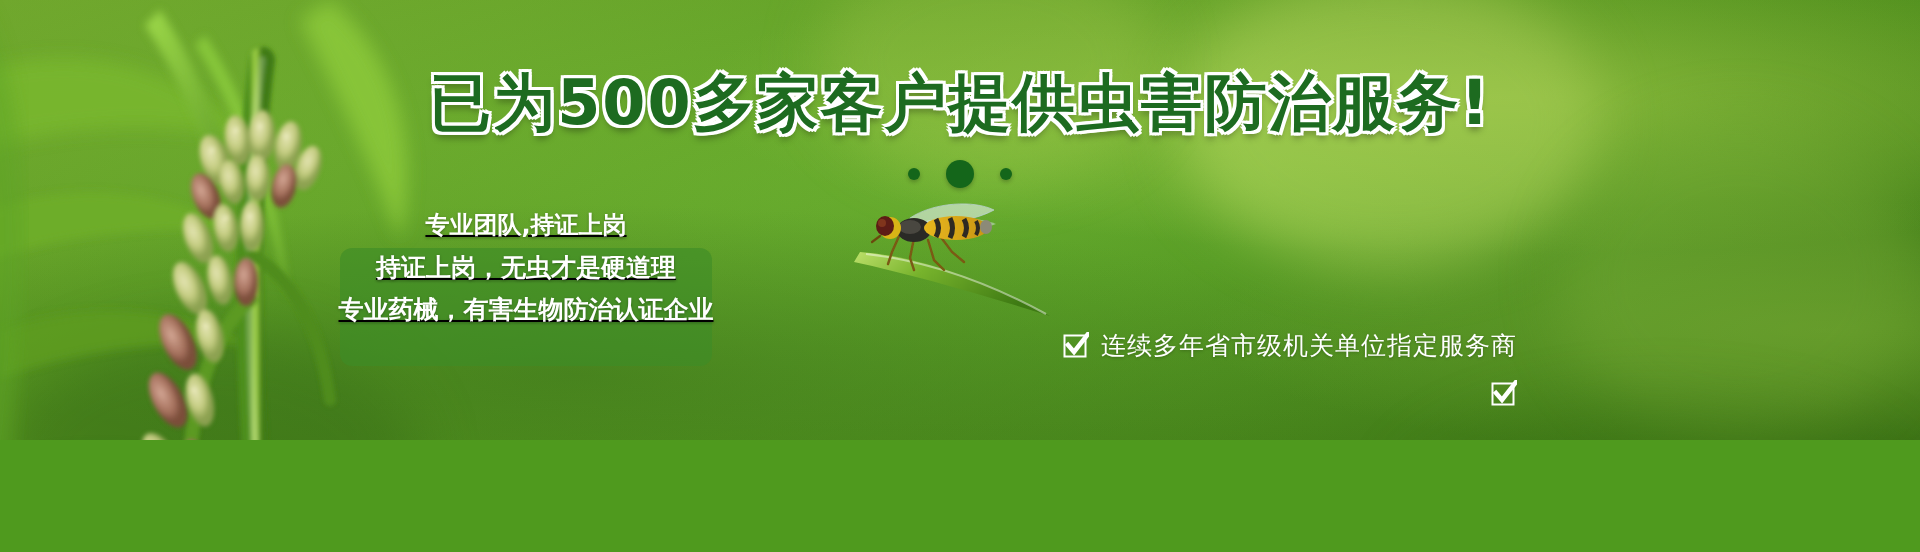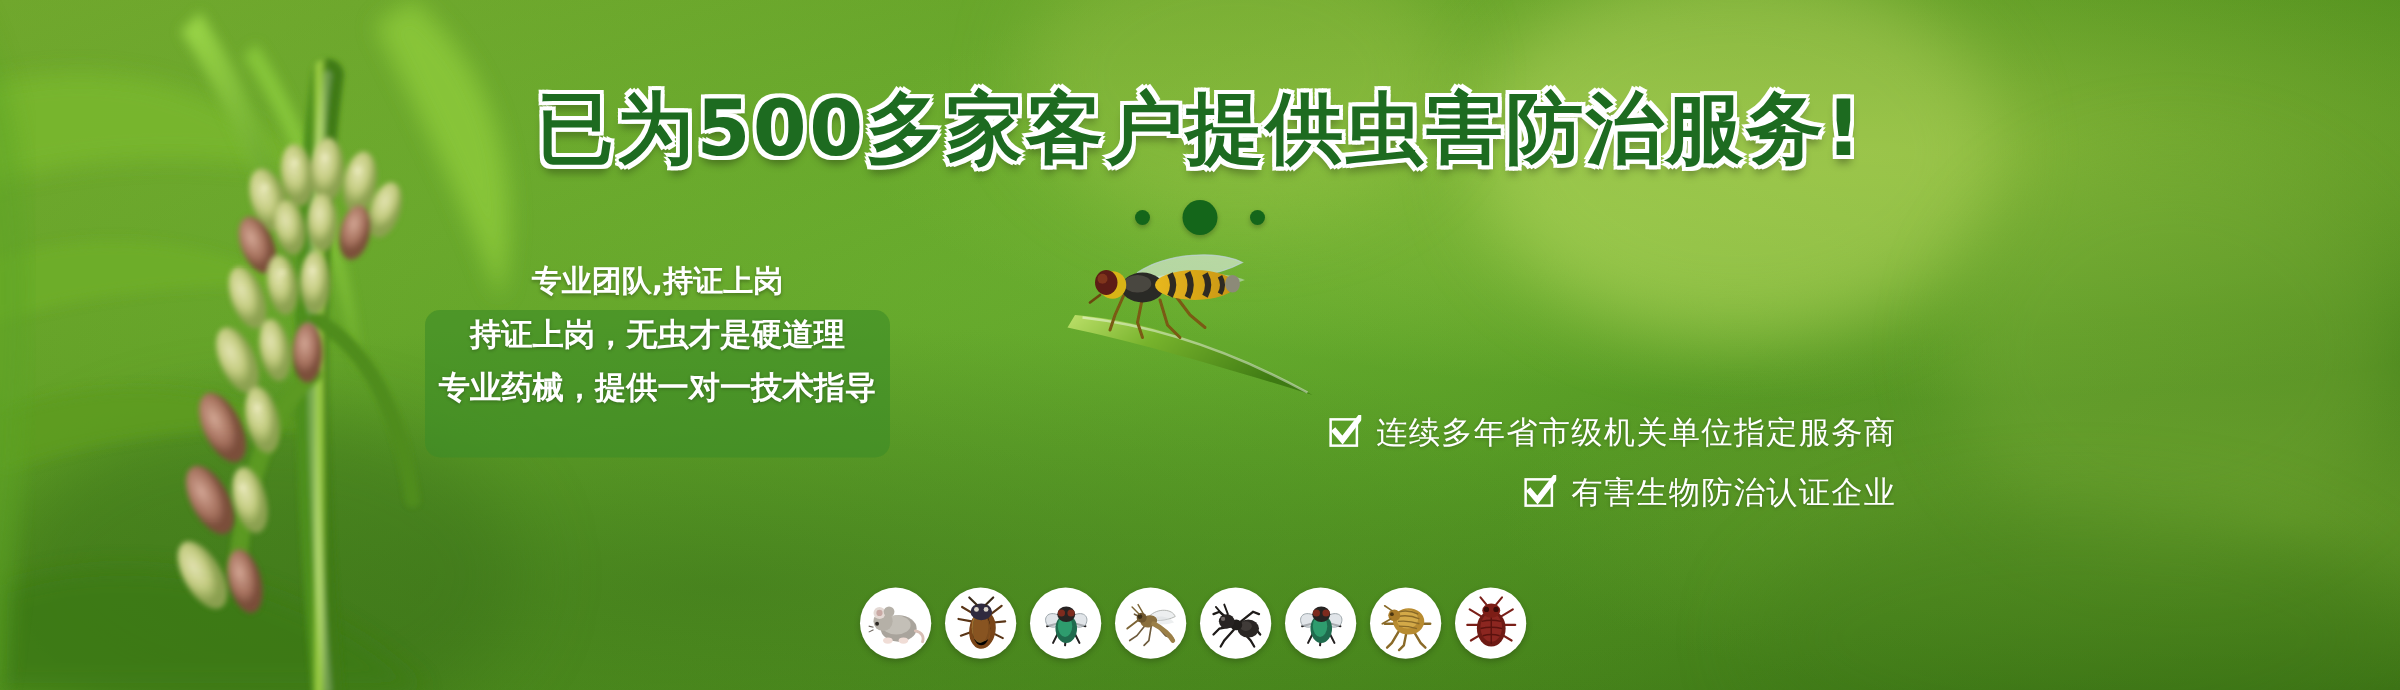--- a/index.html
+++ b/index.html
@@ -1,21 +1,21 @@
 <!DOCTYPE html>
 <html><head>
 <meta charset="utf-8">
 <style>
   * { margin:0; padding:0; box-sizing:border-box; }
   html,body { width:1920px; height:552px; overflow:hidden; background:#4f9a1e; }
   body { font-family:"DejaVu Sans","Liberation Sans",sans-serif; }
 
   .banner {
     position:relative;
-    width:1920px; height:552px;
+    width:1920px; height:440px;
     overflow:hidden;
   }
 
   
   .bg-base {
     position:absolute; inset:0;
     background:
       radial-gradient(ellipse 70% 60% at 78% 22%, #8ec43a 0%, rgba(142,196,58,0) 60%),
       radial-gradient(ellipse 50% 45% at 95% 75%, #6aa82a 0%, rgba(106,168,42,0) 65%),
       radial-gradient(ellipse 60% 55% at 30% 85%, #4a8c1c 0%, rgba(74,140,28,0) 70%),
@@ -79,20 +79,21 @@
     width:372px; height:118px;
     background:rgba(62,140,38,0.62);
     border-radius:12px;
   }
   .promo-lines {
     position:absolute;
     left:340px; top:212px;
     width:372px;
     display:flex; flex-direction:column; align-items:center;
     gap:14px;
+    text-decoration:underline;
   }
   .promo-line {
     color:#ffffff;
     font-weight:bold;
     font-size:25px;
     line-height:1.15;
     white-space:nowrap;
     text-shadow:0 1px 3px rgba(0,0,0,.30);
   }
   .promo-line.l1 { font-size:24px; }
@@ -300,21 +301,21 @@
   <div class="dots">
     <span class="dot sm"></span>
     <span class="dot lg"></span>
     <span class="dot sm"></span>
   </div>
 
   <div class="promo-box"></div>
   <div class="promo-lines">
     <div class="promo-line l1">专业团队,持证上岗</div>
     <div class="promo-line l2">持证上岗，无虫才是硬道理</div>
-    <div class="promo-line l3">专业药械，提供一对一技术指导</div>
+    <div class="promo-line l3">专业药械，有害生物防治认证企业</div>
   </div>
 
   <div class="features">
 
     <div class="feature">
       <span class="check-box">
         <svg viewBox="0 0 26 26" width="26" height="26">
           <rect x="1.5" y="3.5" width="21" height="21" fill="none" stroke="#ffffff" stroke-width="2"></rect>
           <path d="M5 13 L11 20 L25 2" fill="none" stroke="#ffffff" stroke-width="4.5" stroke-linecap="square" stroke-linejoin="miter"></path>
         </svg>
@@ -322,21 +323,20 @@
       <span class="feature-text">连续多年省市级机关单位指定服务商</span>
     </div>
 
     <div class="feature">
       <span class="check-box">
         <svg viewBox="0 0 26 26" width="26" height="26">
           <rect x="1.5" y="3.5" width="21" height="21" fill="none" stroke="#ffffff" stroke-width="2"></rect>
           <path d="M5 13 L11 20 L25 2" fill="none" stroke="#ffffff" stroke-width="4.5" stroke-linecap="square" stroke-linejoin="miter"></path>
         </svg>
       </span>
-      <span class="feature-text">有害生物防治认证企业</span>
     </div>
 
   </div>
 
   <div class="pests">
 
     <span class="pest" title="鼠">
       <svg viewBox="0 0 48 48" width="46" height="46">
         <ellipse cx="26" cy="28" rx="15" ry="11" fill="#a9a49c"></ellipse>
         <ellipse cx="24" cy="25" rx="12" ry="8" fill="#c3bfb7"></ellipse>

